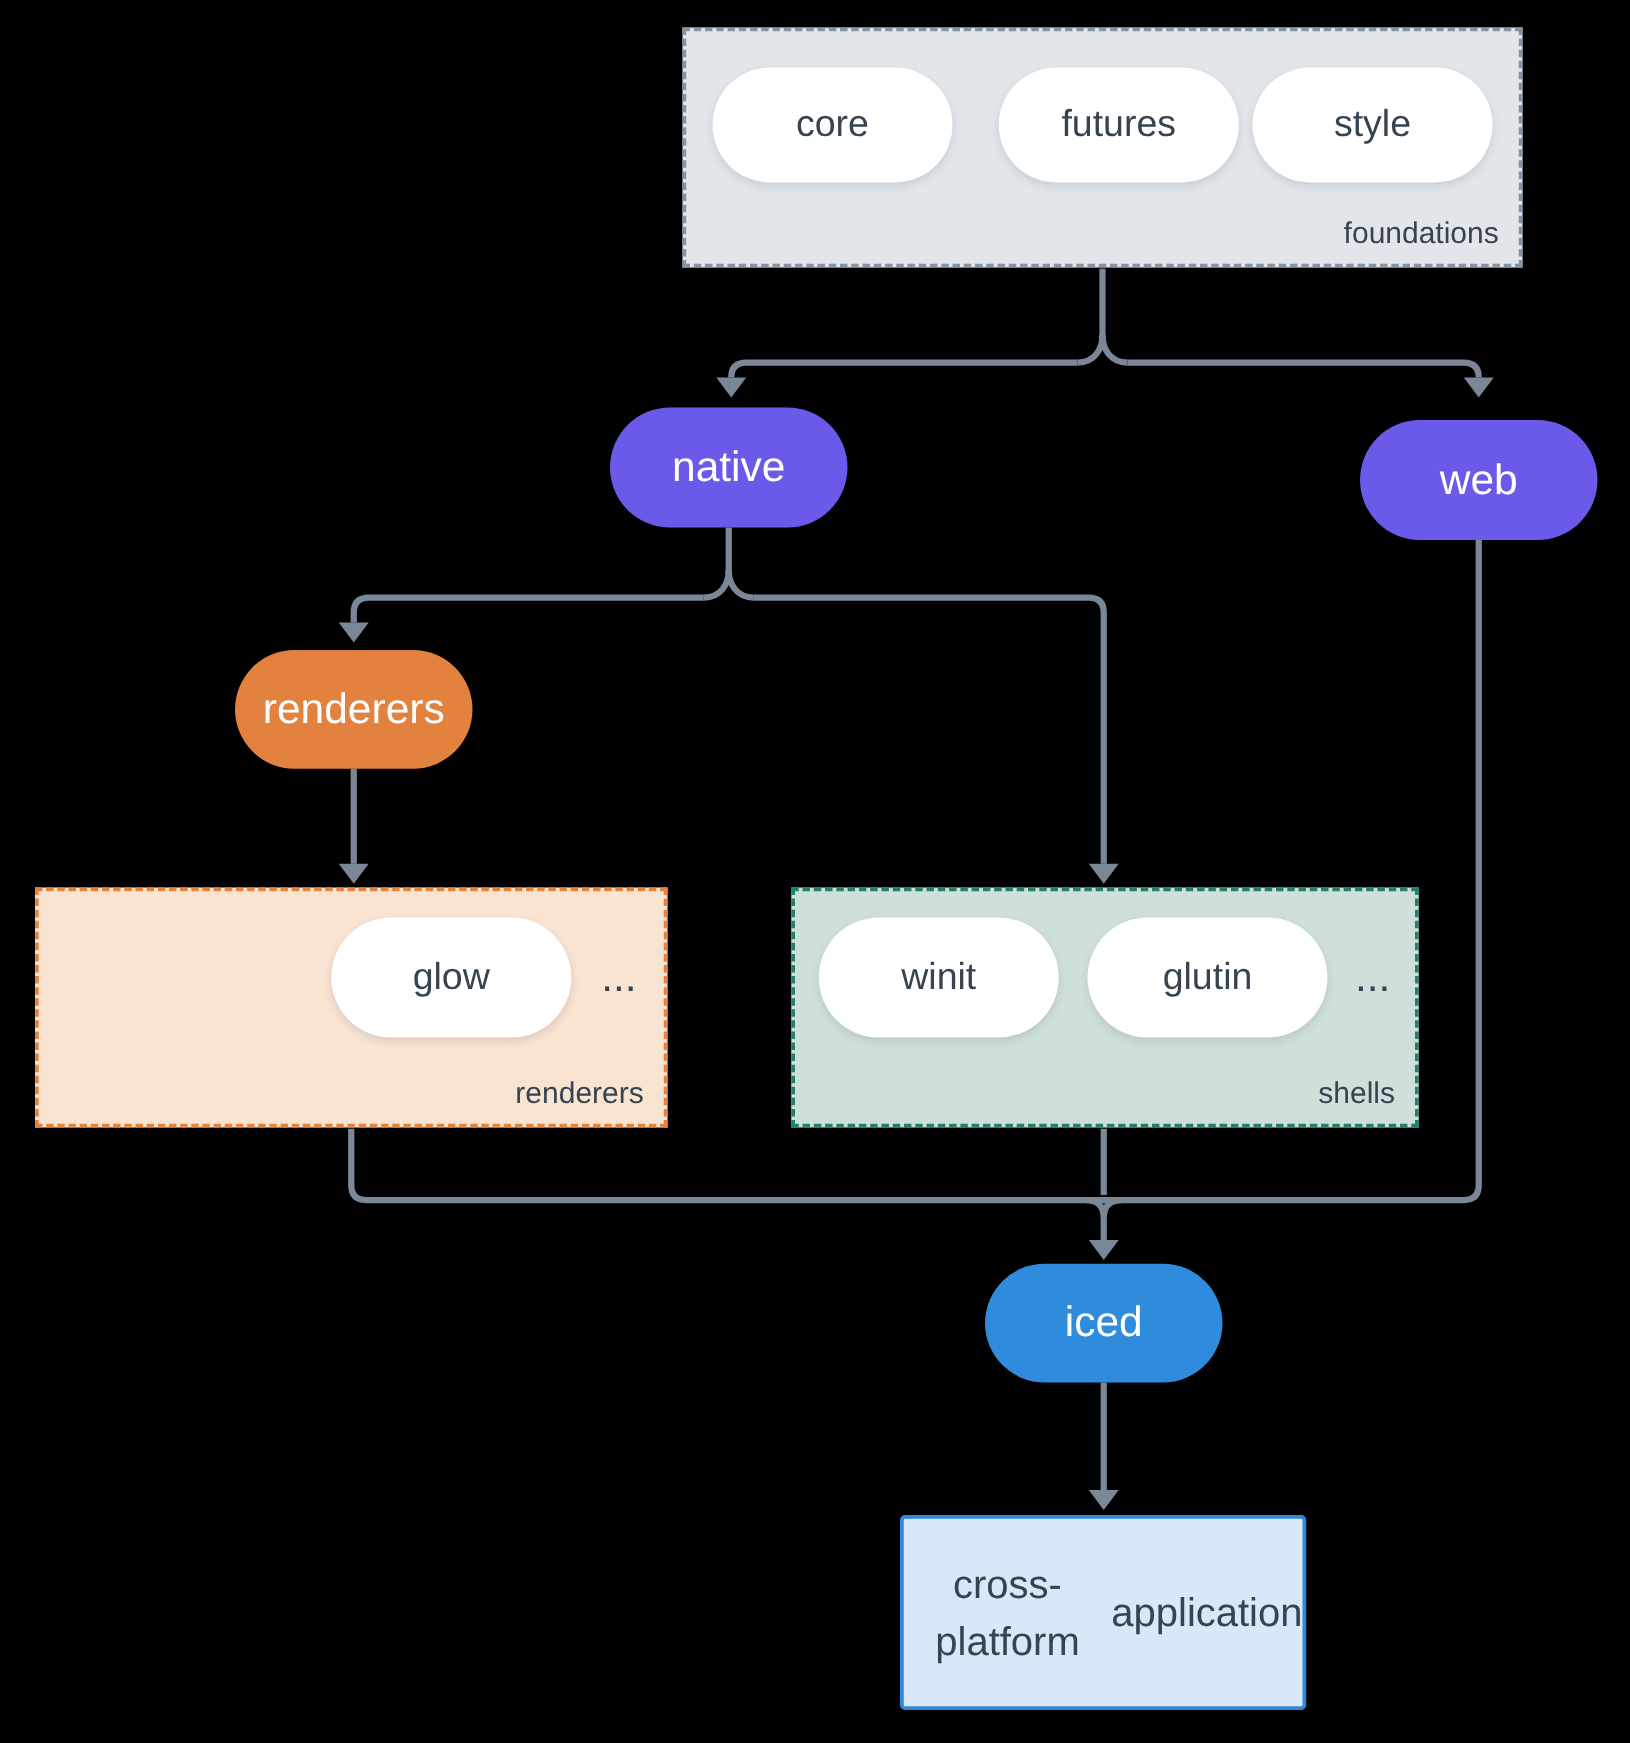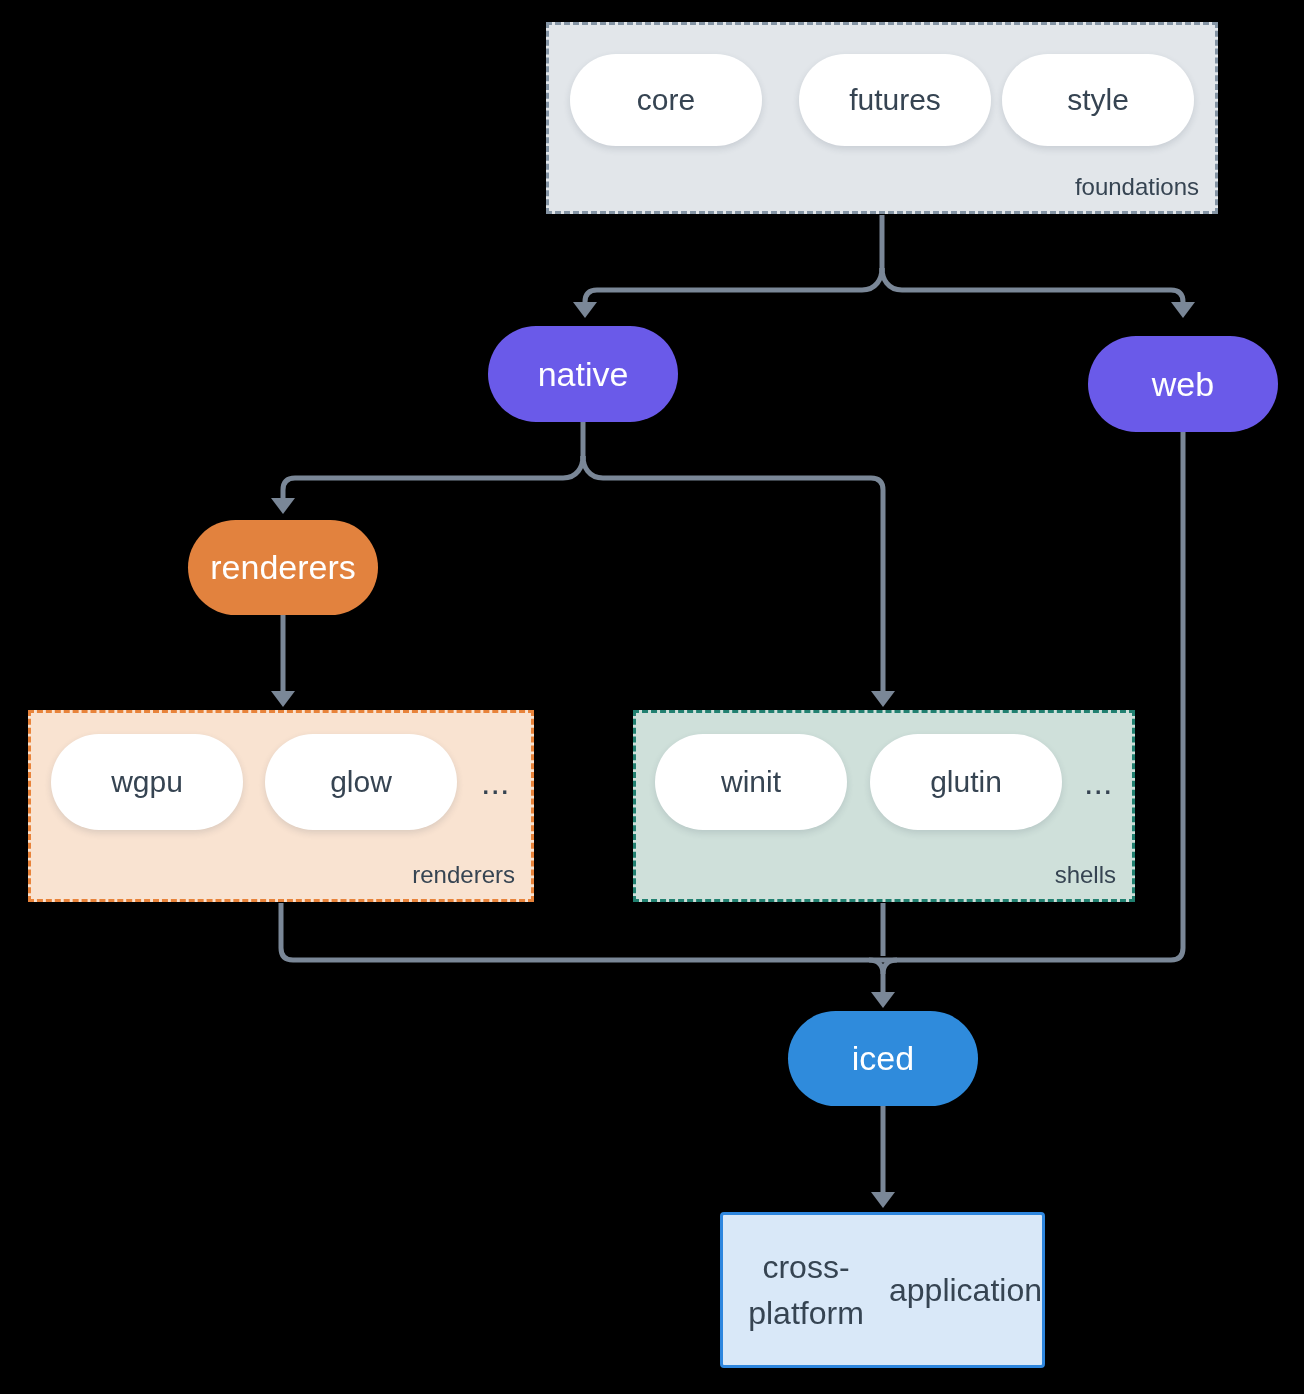--- a/index.html
+++ b/index.html
@@ -112,21 +112,20 @@
     <div class="pill p-style">style</div>
     <div class="group-label">foundations</div>
   </div>
 
   <div class="node node-native">native</div>
   <div class="node node-web">web</div>
 
   <div class="node node-graphics">renderers</div>
 
   <div class="group group-renderers">
-    <div class="pill p-wgpu">wgpu</div>
     <div class="pill p-glow">glow</div>
     <div class="more-dots">...</div>
     <div class="group-label">renderers</div>
   </div>
 
   <div class="group group-shells">
     <div class="pill p-winit">winit</div>
     <div class="pill p-glutin">glutin</div>
     <div class="more-dots">...</div>
     <div class="group-label">shells</div>

